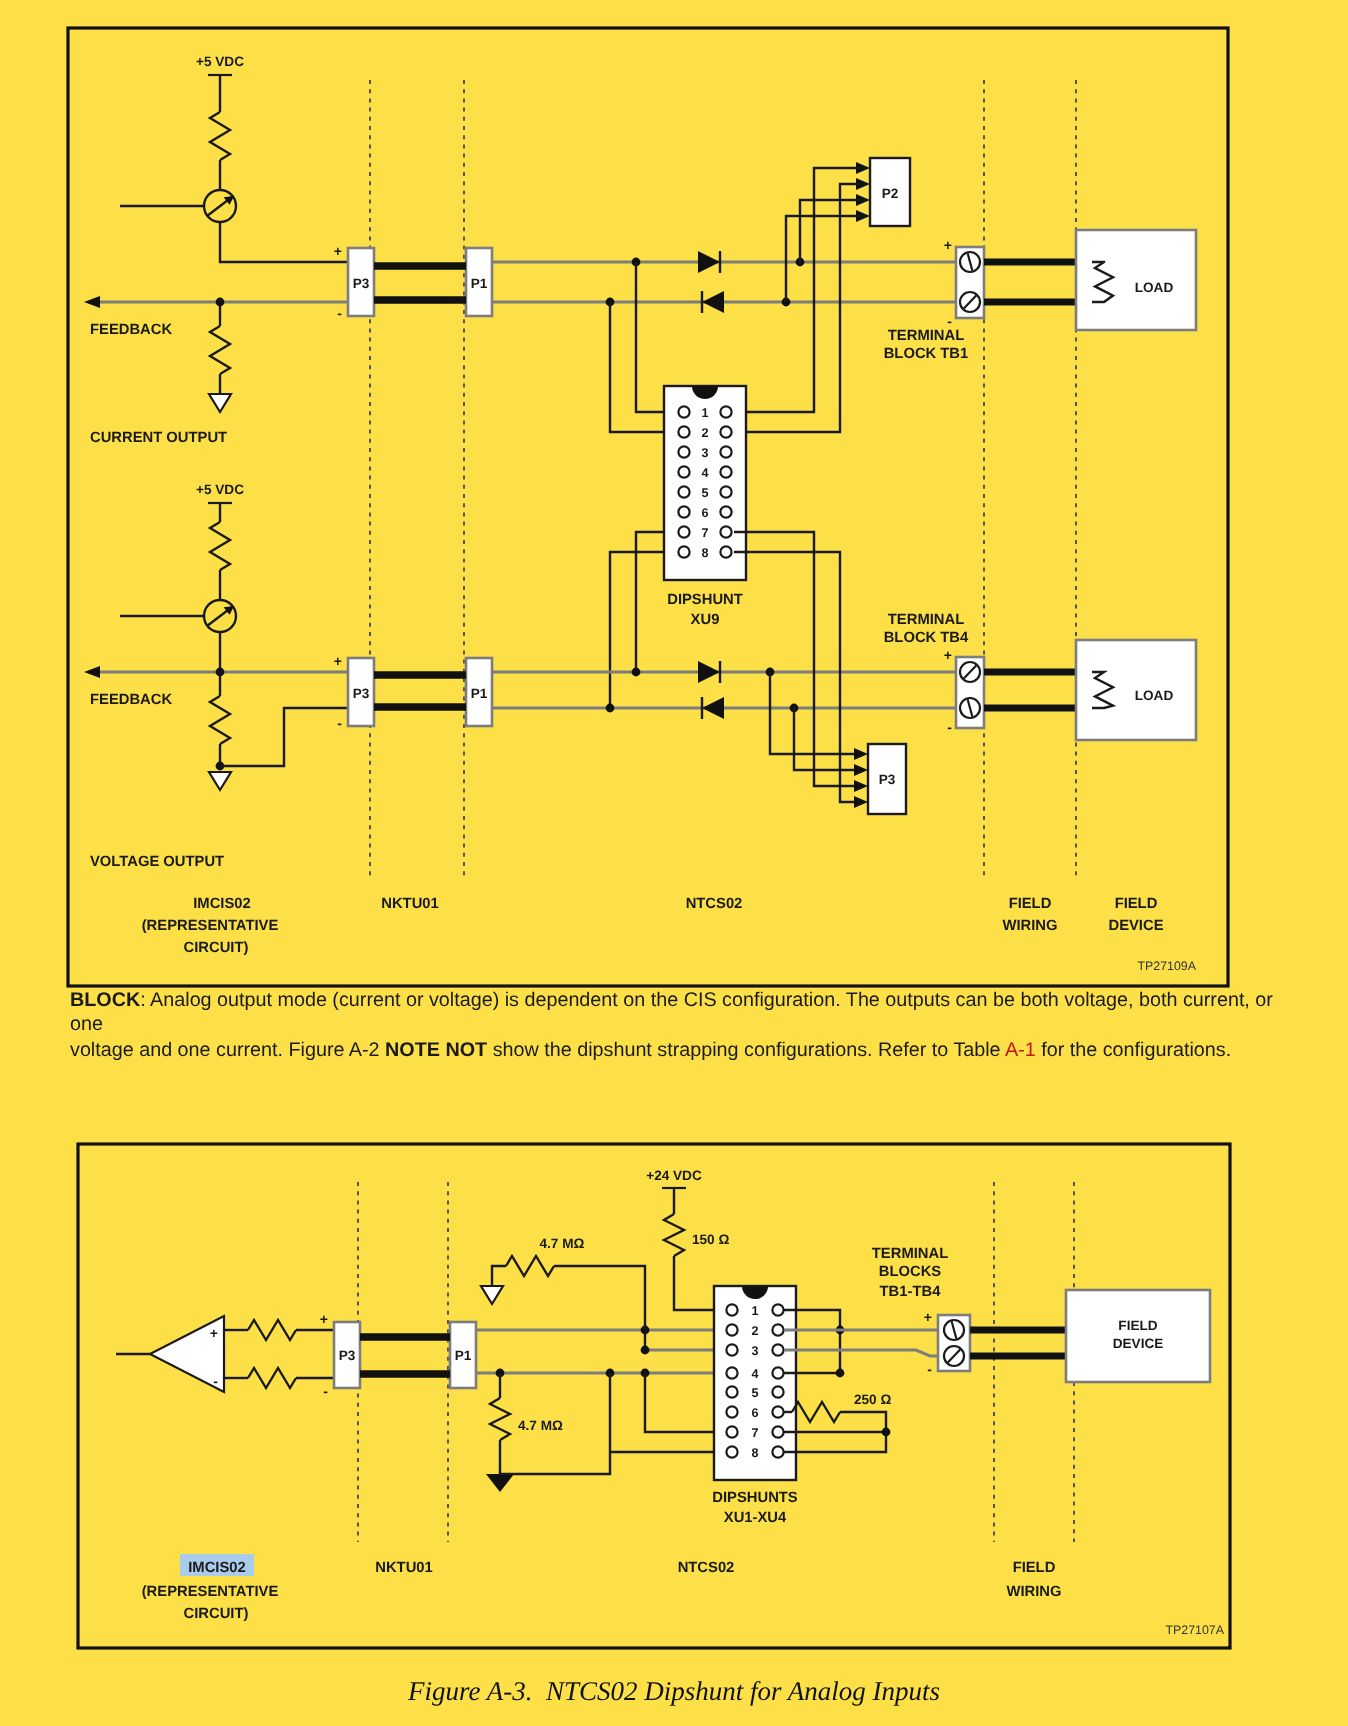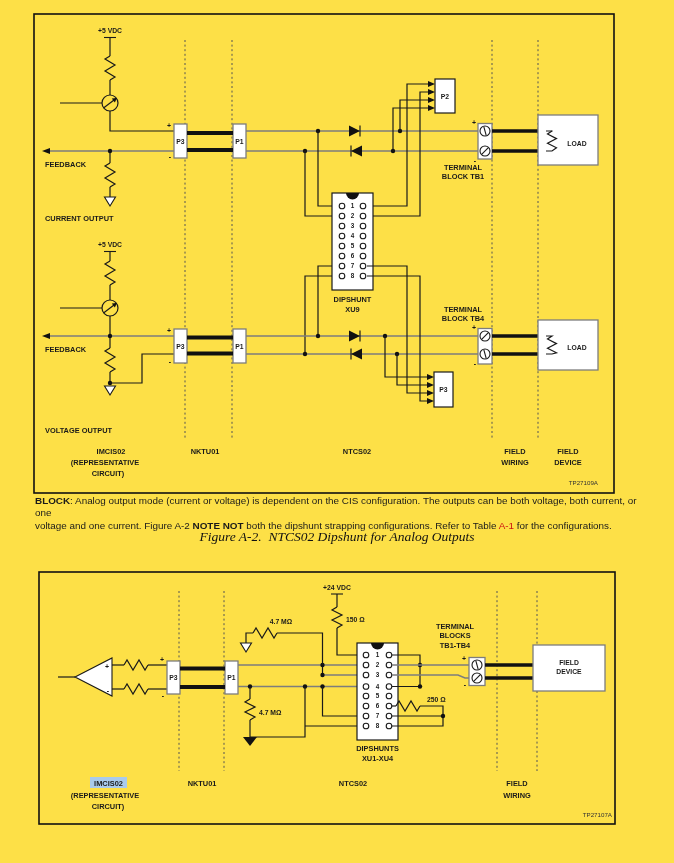--- a/index.html
+++ b/index.html
@@ -262,23 +262,22 @@
     <text class="lbl" x="172" y="441" text-anchor="middle">NKTU01</text>
     <text class="lbl" x="324" y="441" text-anchor="middle">NTCS02</text>
     <text class="lbl" x="482" y="441" text-anchor="middle">FIELD</text>
     <text class="lbl" x="482" y="452" text-anchor="middle">WIRING</text>
     <text class="lbl" x="535" y="441" text-anchor="middle">FIELD</text>
     <text class="lbl" x="535" y="452" text-anchor="middle">DEVICE</text>
     <text class="tp" x="565" y="472" text-anchor="end">TP27109A</text>
   </g>
 </svg>
 
-<div class="note"><b>BLOCK</b><span>: Analog output mode (current or voltage) is dependent on the CIS configuration. The outputs can be both voltage, both current, or one</span><br><span>voltage and one current. Figure A-2 </span><b>NOTE NOT</b><span> both the dipshunt strapping configurations. Refer to Table </span><a class="xref">A-1</a><span> for the configurations.</span></div>
-
-<div class="caption" id="cap2">Figure A-2.  NTCS02 Dipshunt for Analog Outputs</div>
+<div class="note"><b>BLOCK</b><span>: Analog output mode (current or voltage) is dependent on the CIS configuration. The outputs can be both voltage, both current, or one</span><br><span>voltage and one current. Figure A-2 </span><b>NOTE NOT</b><span> show the dipshunt strapping configurations. Refer to Table </span><a class="xref">A-1</a><span> for the configurations.</span></div>
+
 
 <svg id="fig3" class="figsvg" width="578" height="254" viewBox="0 0 578 254">
   <rect class="frame" x="1" y="1" width="576" height="252"></rect>
 
   <g>
     <line class="dash" x1="141" y1="20" x2="141" y2="200"></line>
     <line class="dash" x1="186" y1="20" x2="186" y2="200"></line>
     <line class="dash" x1="459" y1="20" x2="459" y2="200"></line>
     <line class="dash" x1="499" y1="20" x2="499" y2="74"></line>
     <line class="dash" x1="499" y1="120" x2="499" y2="200"></line>
@@ -415,14 +414,15 @@
     <text class="lbl" x="67" y="227" text-anchor="middle">(REPRESENTATIVE</text>
     <text class="lbl" x="70" y="238" text-anchor="middle">CIRCUIT)</text>
     <text class="lbl" x="164" y="215" text-anchor="middle">NKTU01</text>
     <text class="lbl" x="315" y="215" text-anchor="middle">NTCS02</text>
     <text class="lbl" x="479" y="215" text-anchor="middle">FIELD</text>
     <text class="lbl" x="479" y="227" text-anchor="middle">WIRING</text>
     <text class="tp" x="574" y="246" text-anchor="end">TP27107A</text>
   </g>
 </svg>
 
+<div class="caption" id="cap3">Figure A-3.  NTCS02 Dipshunt for Analog Inputs</div>
 
 </div>
 
 </body></html>

